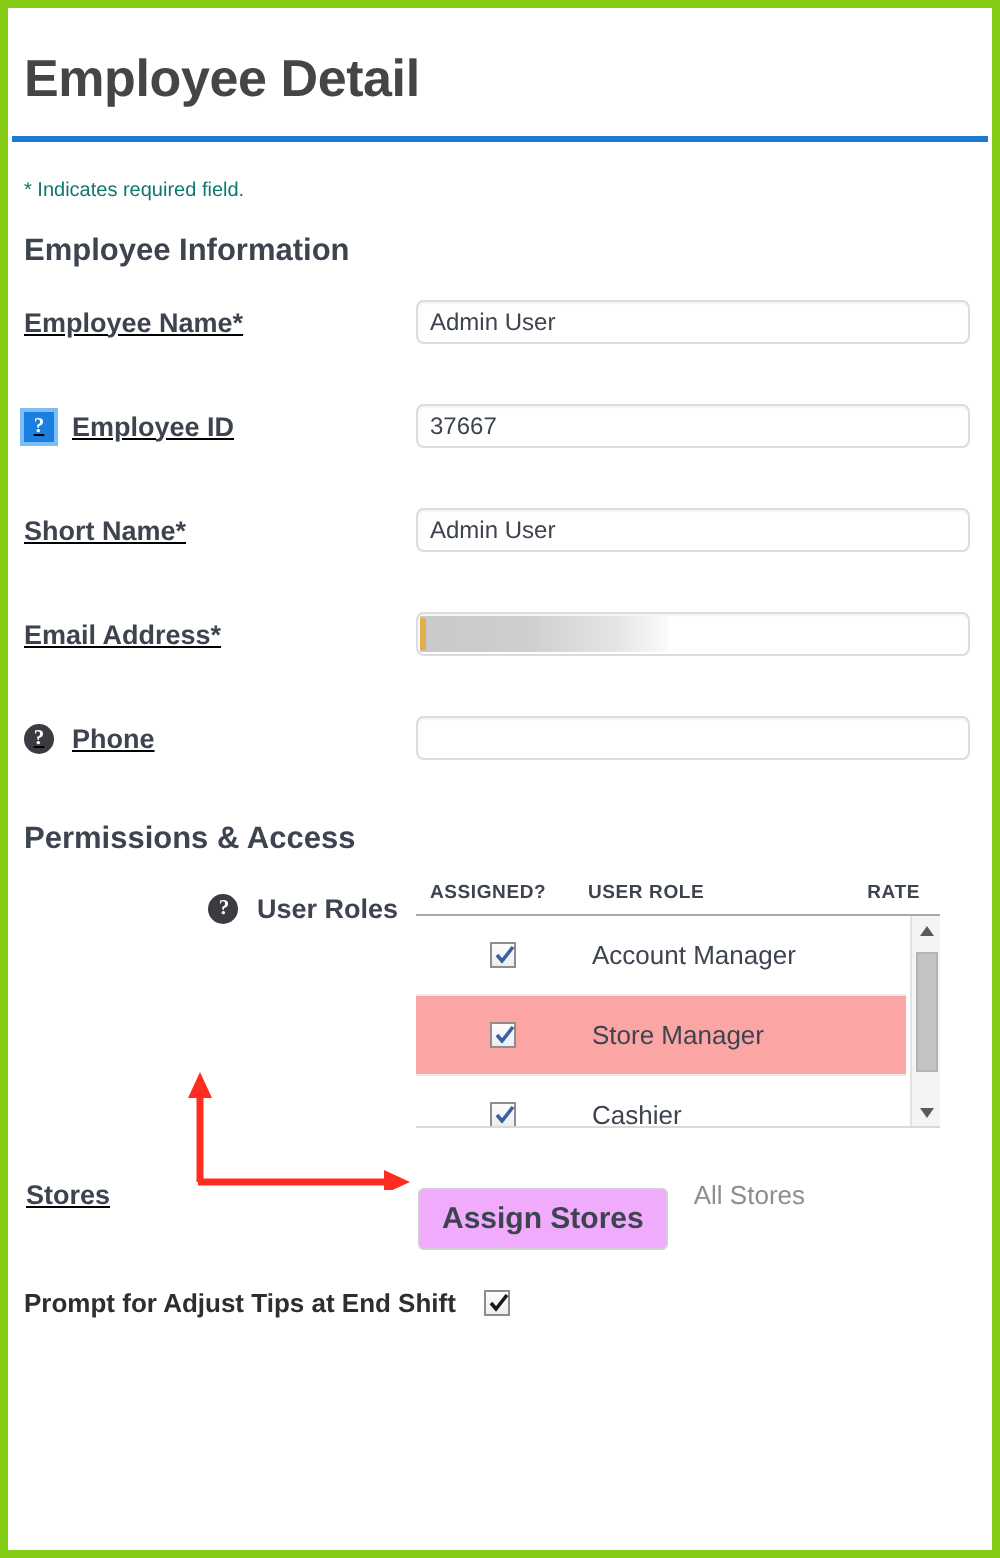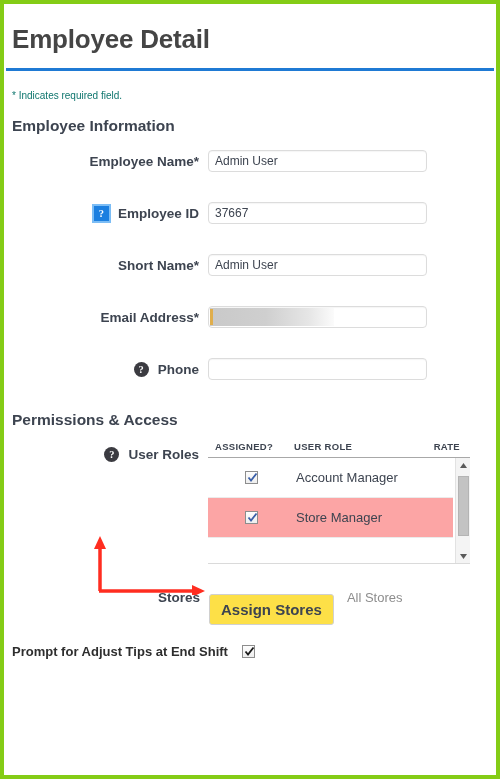--- a/index.html
+++ b/index.html
@@ -55,22 +55,23 @@
   .form-row {
     display: flex;
     align-items: center;
     height: 52px;
     padding-left: 8px;
   }
   .label-cell {
     width: 196px;
     display: flex;
     align-items: center;
-    justify-content: flex-end;
+    justify-content: flex-start;
     padding-right: 9px;
+    text-decoration: underline;
   }
   .field-label {
     font-size: 13.5px;
     font-weight: bold;
     color: #3d4450;
     white-space: nowrap;
   }
 
   
   .help-icon-circle {
@@ -95,21 +96,21 @@
     line-height: 15px;
     text-align: center;
     margin-right: 9px;
     flex: 0 0 auto;
     outline: 2px solid #7cbdf5;
     font-family: "Liberation Serif", serif;
   }
 
   
   .text-input {
-    width: 219px;
+    width: 277px;
     height: 22px;
     border: 1px solid #dcdcdc;
     border-radius: 4px;
     background: #ffffff;
     font-family: "Liberation Sans", sans-serif;
     font-size: 12px;
     color: #3d4450;
     padding: 0 6px;
     box-shadow: 0 1px 1px rgba(0,0,0,0.045) inset;
     outline: none;
@@ -242,21 +243,21 @@
     align-items: center;
     padding-left: 9px;
     height: 54px;
     margin-top: 6px;
   }
   .assign-btn {
     font-family: "Liberation Sans", sans-serif;
     font-size: 15px;
     font-weight: bold;
     color: #3d4450;
-    background: #fde047;
+    background: #f0abfc;
     border: 1px solid #d0d0d0;
     border-radius: 3px;
     padding: 6px 11px;
     cursor: pointer;
     margin-top: 24px;
   }
   .all-stores-text {
     font-size: 13px;
     color: #8d8d8d;
     margin-left: 13px;
@@ -363,20 +364,31 @@
             <span class="win-check">
               <svg width="11" height="11" viewBox="0 0 11 11">
                   <path d="M1.5 5.5 L4 8.5 L9.5 1.5" stroke="#3a5fa8" stroke-width="1.8" fill="none"></path>
                 </svg>
             </span>
           </div>
           <div class="role-name">Store Manager</div>
           <div class="role-rate"></div>
         </div>
 
+        <div class="role-row">
+          <div class="role-check-cell">
+            <span class="win-check">
+              <svg width="11" height="11" viewBox="0 0 11 11">
+                  <path d="M1.5 5.5 L4 8.5 L9.5 1.5" stroke="#3a5fa8" stroke-width="1.8" fill="none"></path>
+                </svg>
+            </span>
+          </div>
+          <div class="role-name">Cashier</div>
+          <div class="role-rate"></div>
+        </div>
 
         <div class="tbl-scrollbar">
           <div class="sb-btn">
             <svg width="7" height="5" viewBox="0 0 7 5">
                 <path d="M3.5 0 L7 5 L0 5 Z" fill="#5a5a5a"></path>
               </svg>
           </div>
           <div class="sb-thumb"></div>
           <div class="sb-btn sb-btn-down">
             <svg width="7" height="5" viewBox="0 0 7 5">

